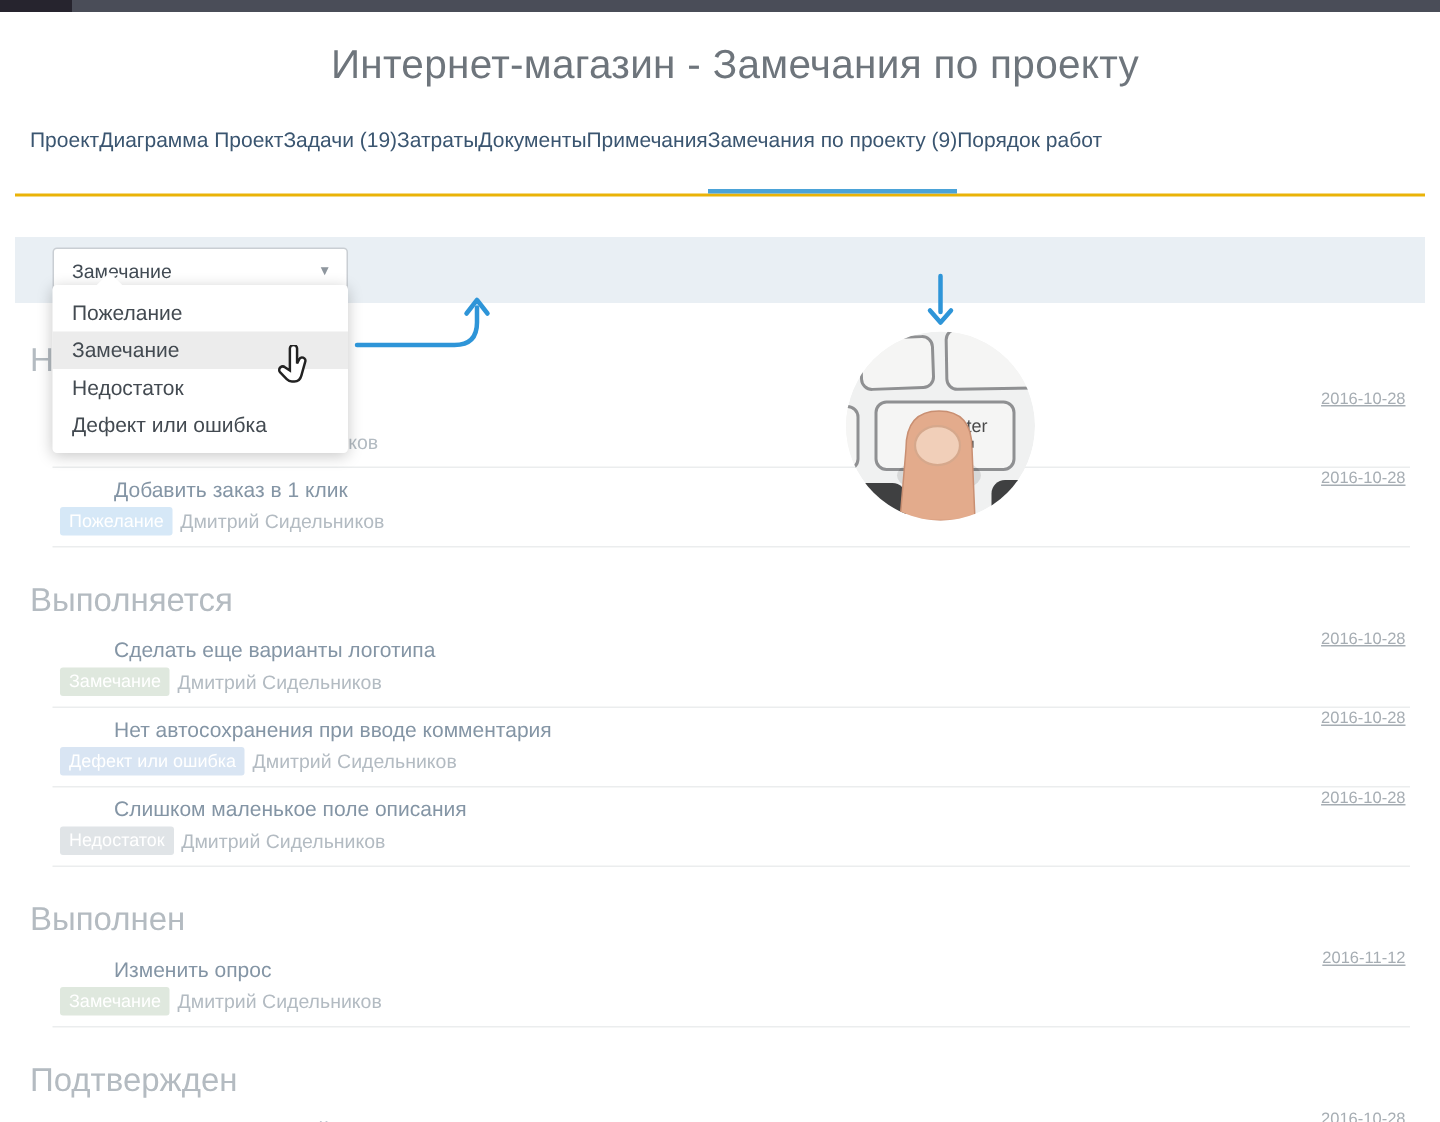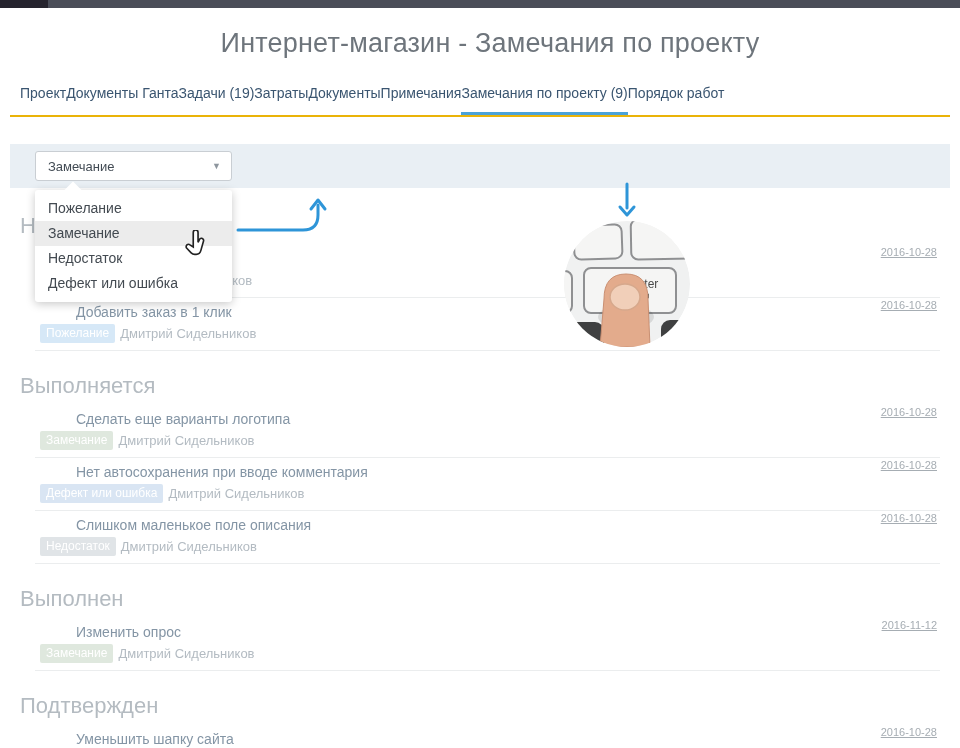--- a/index.html
+++ b/index.html
@@ -9,21 +9,21 @@
     font-family:"Liberation Sans","DejaVu Sans",sans-serif;
   }
   
   .topbar { height:8px; background:#4a4d58; }
   .topbar-left { width:48px; height:8px; background:#26242e; }
 
   .page-title { margin:20px 0 0 20px; font-size:27px; font-weight:300; color:#6e757c; letter-spacing:.2px;text-align:center; }
 
   .tab-bar { margin:26px 10px 0 10px; padding-left:10px; border-bottom:2px solid #eab308; display:flex; }
   .tab { font-size:14px; color:#3a5570; padding-bottom:14px; white-space:nowrap; cursor:pointer; text-decoration:none; }
-  .tab.active { border-bottom:3px solid #4ba3d8; padding-bottom:11px; }
+  .tab.active { border-bottom:3px solid #4ba3d8; padding-bottom:25px; }
 
   .form-band { margin:27px 10px 0 10px; height:44px; background:#e9eff4; display:flex; align-items:center; padding:0 12px 0 10px; position:relative; }
   .type-select { width:197px; height:30px; margin-left:15px; background:#fff; border:1px solid #c9ced3; border-radius:3px; display:flex; align-items:center; padding:0 10px 0 12px; cursor:pointer; }
   .type-select .value { font-size:13px; color:#424b54; }
   .type-select .caret { margin-left:auto; font-size:9px; color:#8e969e; }
   .title-input { flex:1; height:31px; margin-left:6px; border:1px solid #eef2f5; border-radius:3px; background:#fff; font-size:15px; color:#3c4752; padding:0 12px; outline:none; font-family:inherit; }
 
   .dropdown { position:absolute; left:35px; top:190px; width:197px; background:#fff; border-radius:3px; box-shadow:0 2px 10px rgba(0,0,0,.22); padding:6px 0; z-index:30; }
   .dropdown .notch { position:absolute; top:-6px; left:32px; width:12px; height:12px; background:#fff; transform:rotate(45deg); }
   .dd-option { height:25px; line-height:25px; padding-left:13px; font-size:14px; color:#434a51; cursor:pointer; }
@@ -49,21 +49,21 @@
 <body>
 
 <div class="topbar">
   <div class="topbar-left"></div>
 </div>
 
 <h1 class="page-title">Интернет-магазин - Замечания по проекту</h1>
 
 <nav class="tab-bar">
     <a class="tab">Проект</a>
-    <a class="tab">Документы Ганта</a>
+    <a class="tab">Диаграмма Проект</a>
     <a class="tab">Задачи (19)</a>
     <a class="tab">Затраты</a>
     <a class="tab">Документы</a>
     <a class="tab">Примечания</a>
     <a class="tab active">Замечания по проекту (9)</a>
     <a class="tab">Порядок работ</a>
   </nav>
 
 <div class="form-band">
   <div class="type-select">

